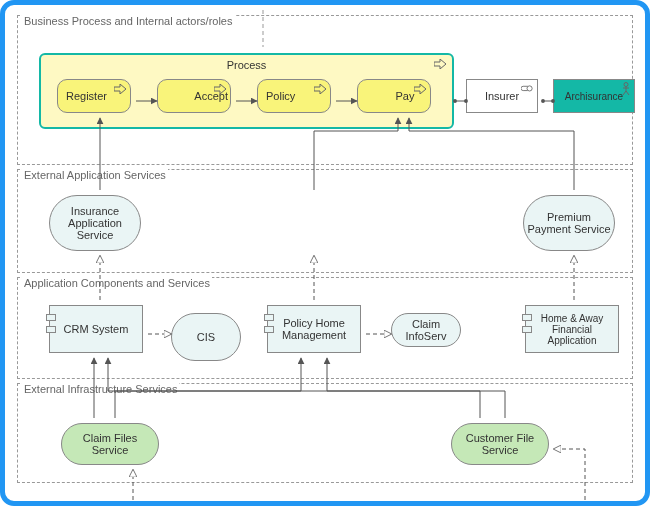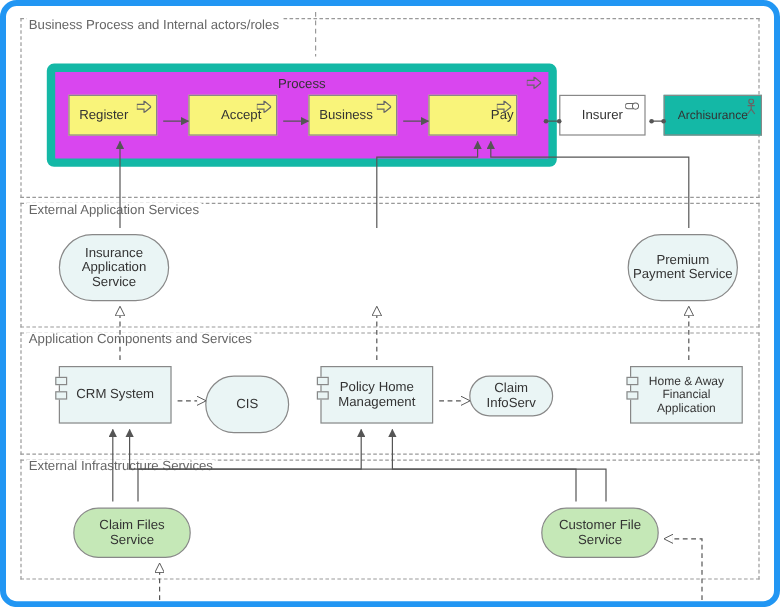--- a/index.html
+++ b/index.html
@@ -1,24 +1,24 @@
 <!DOCTYPE html>
 <html><head>
 <meta charset="utf-8">
 <style>
   html,body{margin:0;padding:0;background:#fff;font-family:Arial,Helvetica,sans-serif;font-size:11px;color:#333}
   .canvas{position:relative;width:650px;height:506px;box-sizing:border-box;border:5px solid #2196f3;border-radius:14px;overflow:hidden}
   .layer{position:absolute;left:12px;right:12px;border:1px dashed #999;box-sizing:border-box}
   .layer .title{position:absolute;top:-1px;left:4px;background:#fff;padding:0 2px;color:#666;font-size:11px}
   .box{position:absolute;box-sizing:border-box;border:1px solid #888;background:#eaf5f5;display:flex;align-items:center;justify-content:center;text-align:center;line-height:1.1;padding:2px}
-  .rounded{border-radius:0}
+  .rounded{border-radius:10px}
   .pill{border-radius:999px}
   .yellow{background:#f9f47a}
   .green{background:#c5e8b7}
-  .process{position:absolute;background:#d946ef;border:7px solid #14b8a6;border-radius:6px}
+  .process{position:absolute;background:#fef9c3;border:2px solid #14b8a6;border-radius:6px}
   .process .ptitle{position:absolute;top:4px;left:0;right:0;text-align:center;font-size:11px}
   svg.conn{position:absolute;top:0;left:0;width:650px;height:506px;pointer-events:none}
   .icon{position:absolute;width:12px;height:10px}
   .comp-notch{position:absolute;left:-4px;width:8px;height:5px;background:#eaf5f5;border:1px solid #888}
   .tiny{font-size:10px}
 </style>
 </head>
 <body>
 
 <div class="canvas">
@@ -42,33 +42,33 @@
         <path d="M0 3 H6 V0 L12 5 L6 10 V7 H0 Z" fill="none" stroke="#666"></path>
       </svg>
   </div>
 
   <div class="box rounded yellow" style="left:52px;top:74px;width:74px;height:34px;justify-content:flex-start;padding-left:8px">
     <span>Register</span>
     <svg class="icon" style="right:4px;top:4px" viewBox="0 0 12 10">
         <path d="M0 3 H6 V0 L12 5 L6 10 V7 H0 Z" fill="none" stroke="#666"></path>
       </svg>
   </div>
-  <div class="box rounded yellow" style="left:152px;top:74px;width:74px;height:34px;justify-content:center;padding-left:16px">
+  <div class="box rounded yellow" style="left:152px;top:74px;width:74px;height:34px;justify-content:flex-end;padding-left:16px">
     <span>Accept</span>
     <svg class="icon" style="right:4px;top:4px" viewBox="0 0 12 10">
         <path d="M0 3 H6 V0 L12 5 L6 10 V7 H0 Z" fill="none" stroke="#666"></path>
       </svg>
   </div>
   <div class="box rounded yellow" style="left:252px;top:74px;width:74px;height:34px;justify-content:flex-start;padding-left:8px">
-    <span>Business</span>
+    <span>Policy</span>
     <svg class="icon" style="right:4px;top:4px" viewBox="0 0 12 10">
         <path d="M0 3 H6 V0 L12 5 L6 10 V7 H0 Z" fill="none" stroke="#666"></path>
       </svg>
   </div>
-  <div class="box rounded yellow" style="left:352px;top:74px;width:74px;height:34px;justify-content:flex-end;padding-left:24px">
+  <div class="box rounded yellow" style="left:352px;top:74px;width:74px;height:34px;justify-content:center;padding-left:24px">
     <span>Pay</span>
     <svg class="icon" style="right:4px;top:4px" viewBox="0 0 12 10">
         <path d="M0 3 H6 V0 L12 5 L6 10 V7 H0 Z" fill="none" stroke="#666"></path>
       </svg>
   </div>
 
   <div class="box" style="left:461px;top:74px;width:72px;height:34px;background:#fff">
     <span>Insurer</span>
     <svg class="icon" style="right:4px;top:3px" viewBox="0 0 14 10">
         <rect x="0" y="3" width="10" height="5" rx="2.5" fill="none" stroke="#666"></rect>

